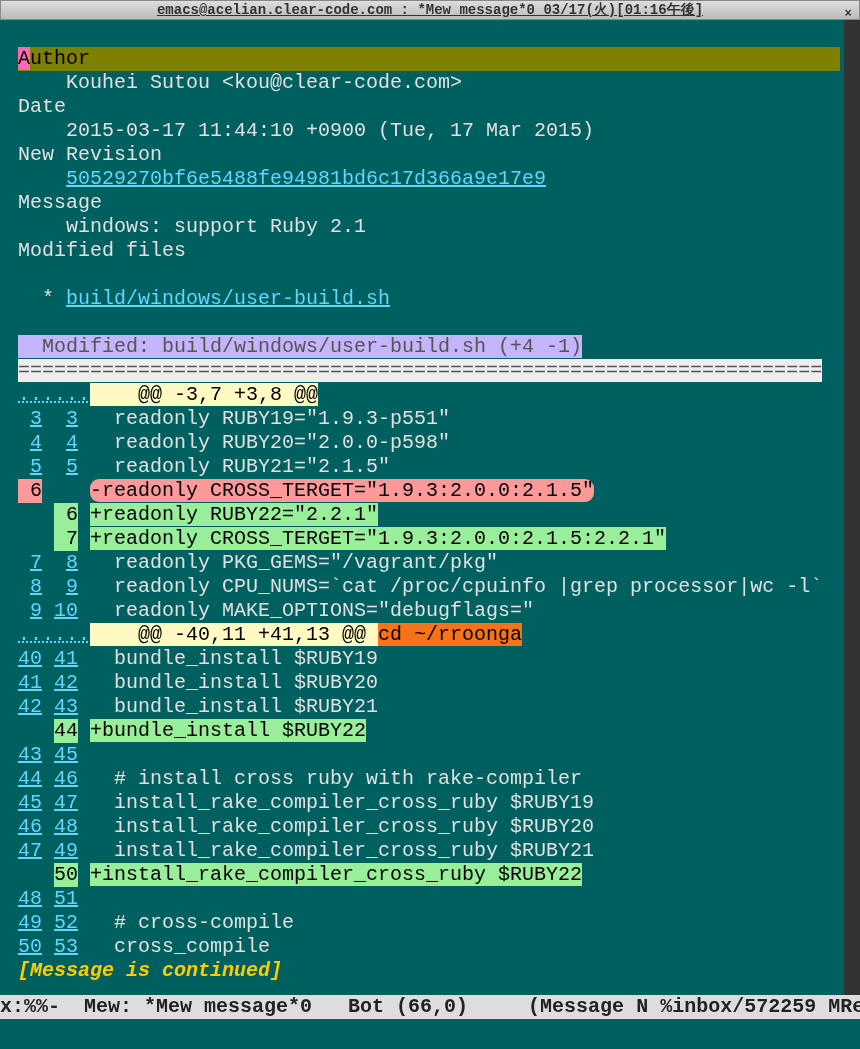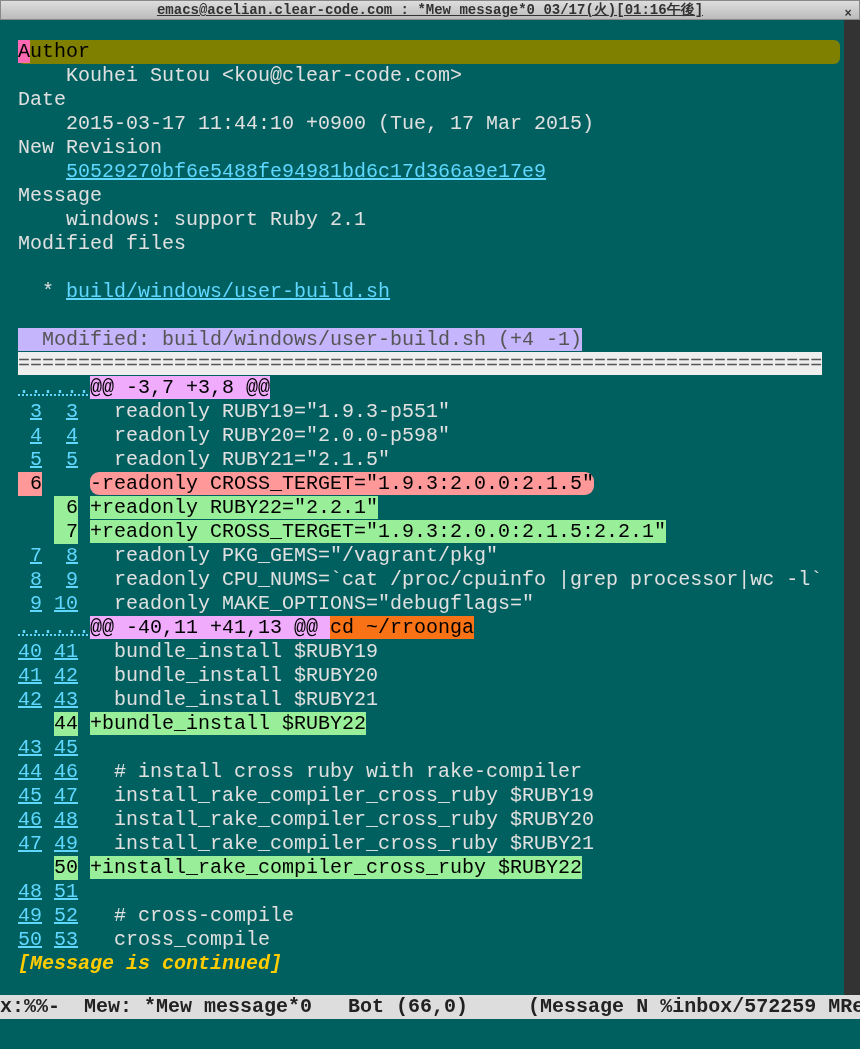--- a/index.html
+++ b/index.html
@@ -64,30 +64,29 @@
     left: 0;
     top: 0;
     width: 18px;
     height: 100%;
     background: #005f5f;
   }
   .line { white-space: pre; }
   .header-bar {
     background: #808000;
     color: #000;
-    margin-top: 20px;
-    border-radius: 6px;
+    margin-top: 27px;
   }
   .cursor {
     background: #ff69b4;
     color: #000;
   }
   .link { color: #5fd7ff; text-decoration: underline; }
   .diff-hunk-bg { background: #c4b5fd; color: #555; }
-  .diff-hunk-strong { background: #f0abfc; color: #000; }
+  .diff-hunk-strong { background: #fef9c3; color: #000; padding-left: 48px; }
   .diff-ctx-hl { background: #f97316; color: #000; }
   .diff-del { background: #ff9999; color: #000; border-radius: 9px; }
   .diff-add { background: #99ee99; color: #000; }
   .ln-old { color: #5fd7ff; text-decoration: underline; display:inline-block; width: 2ch; text-align: right;}
   .ln-new { color: #5fd7ff; text-decoration: underline; display:inline-block; width: 2ch; text-align: right;}
   .ln-new-hl { background: #99ee99; color: #000; display:inline-block; width: 2ch; text-align: right;}
   .ln-old-empty { display:inline-block; width: 2ch; }
   .ln-old-del { background: #ff9999; color: #000; display:inline-block; width: 2ch; text-align: right;}
   .dots { color: #5fd7ff; text-decoration: underline dotted; }
   .continued { color: #ffcc00; font-weight: bold; font-style: italic; }

